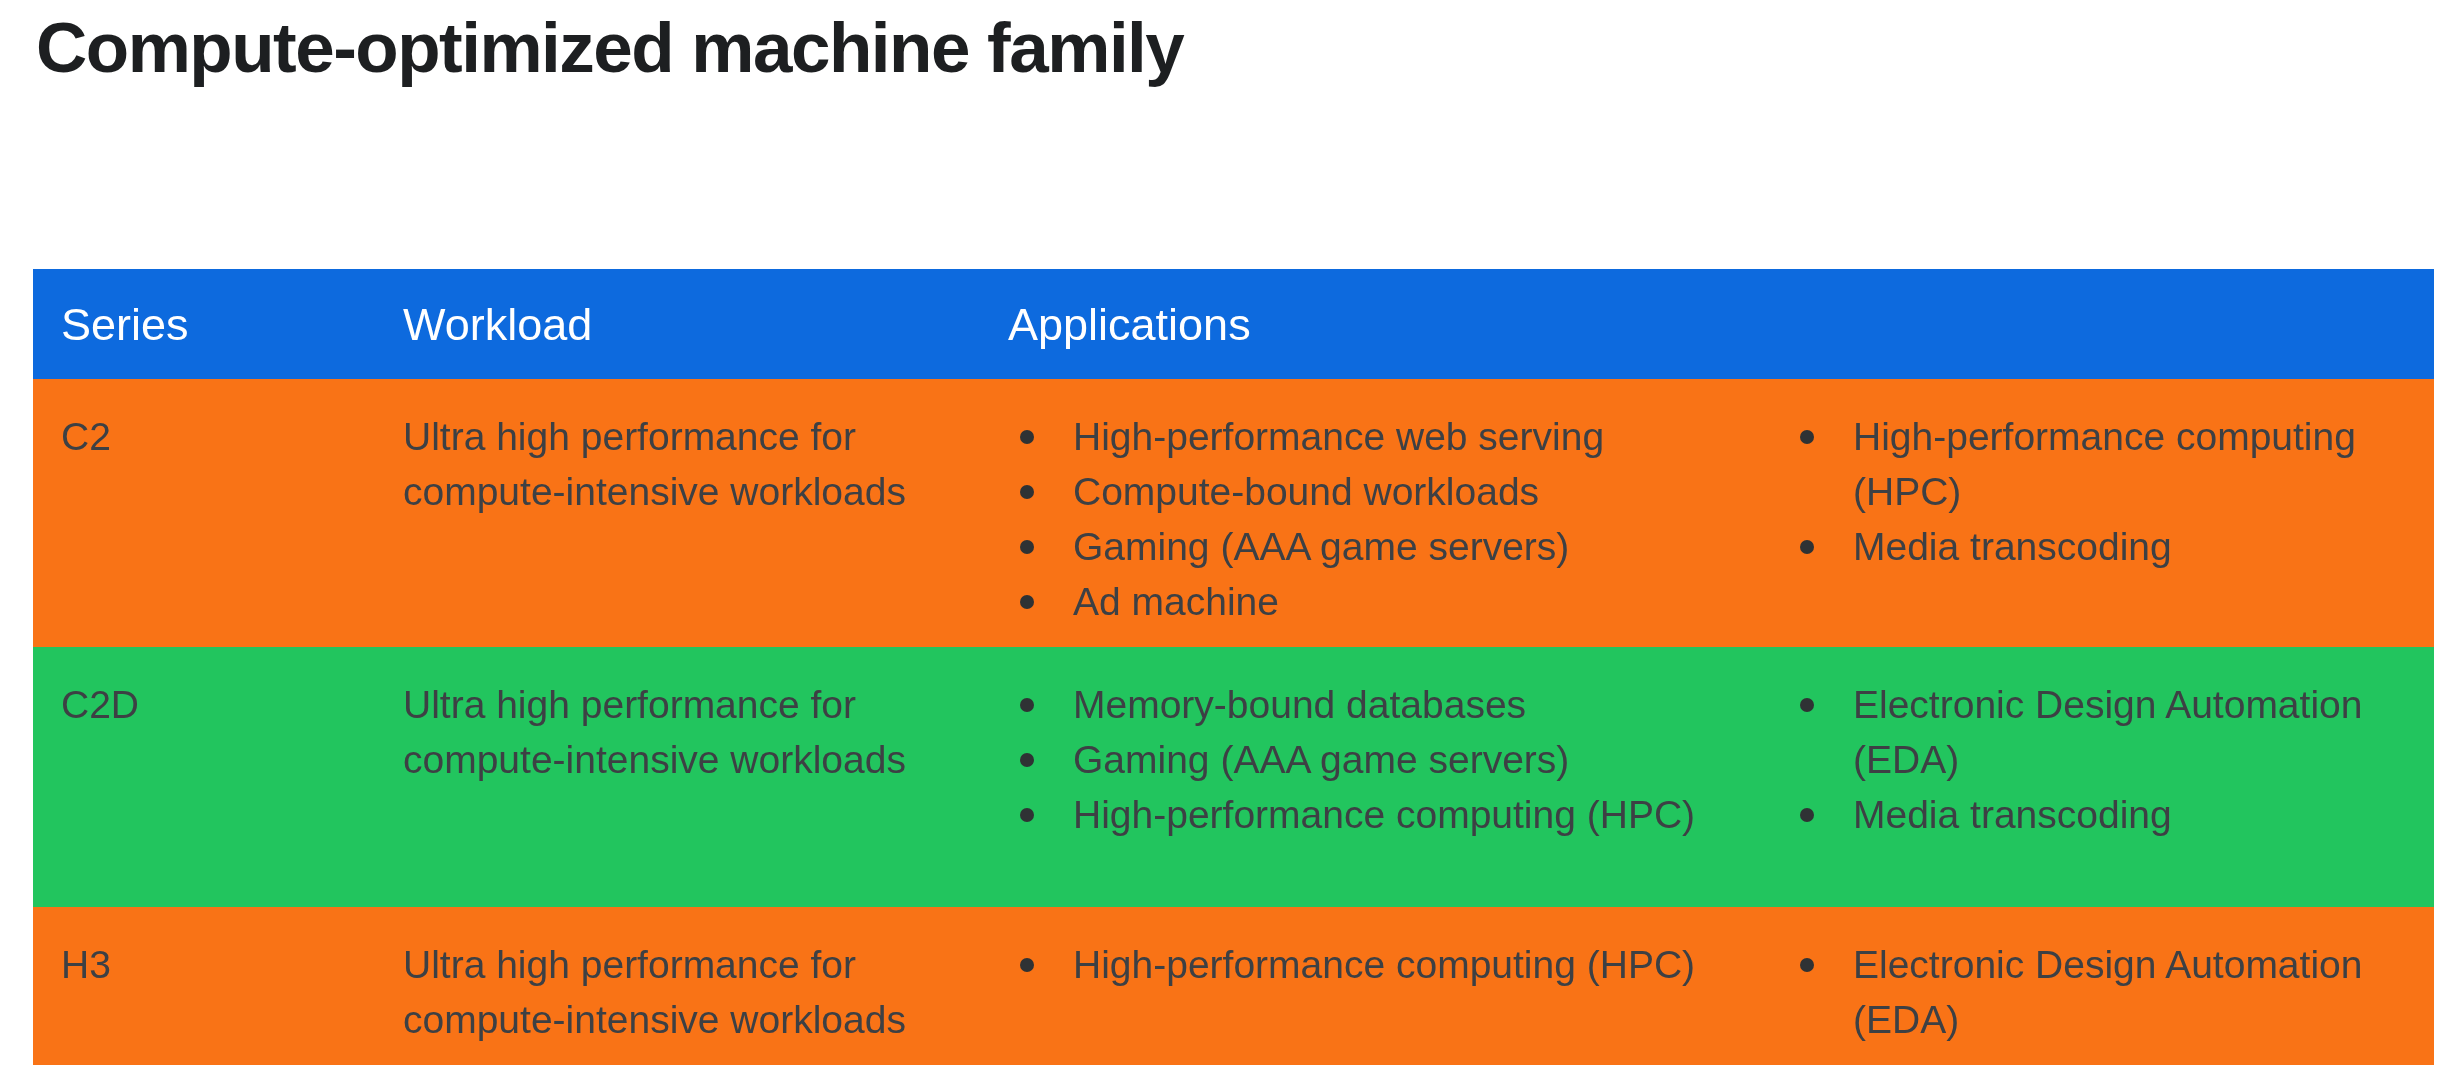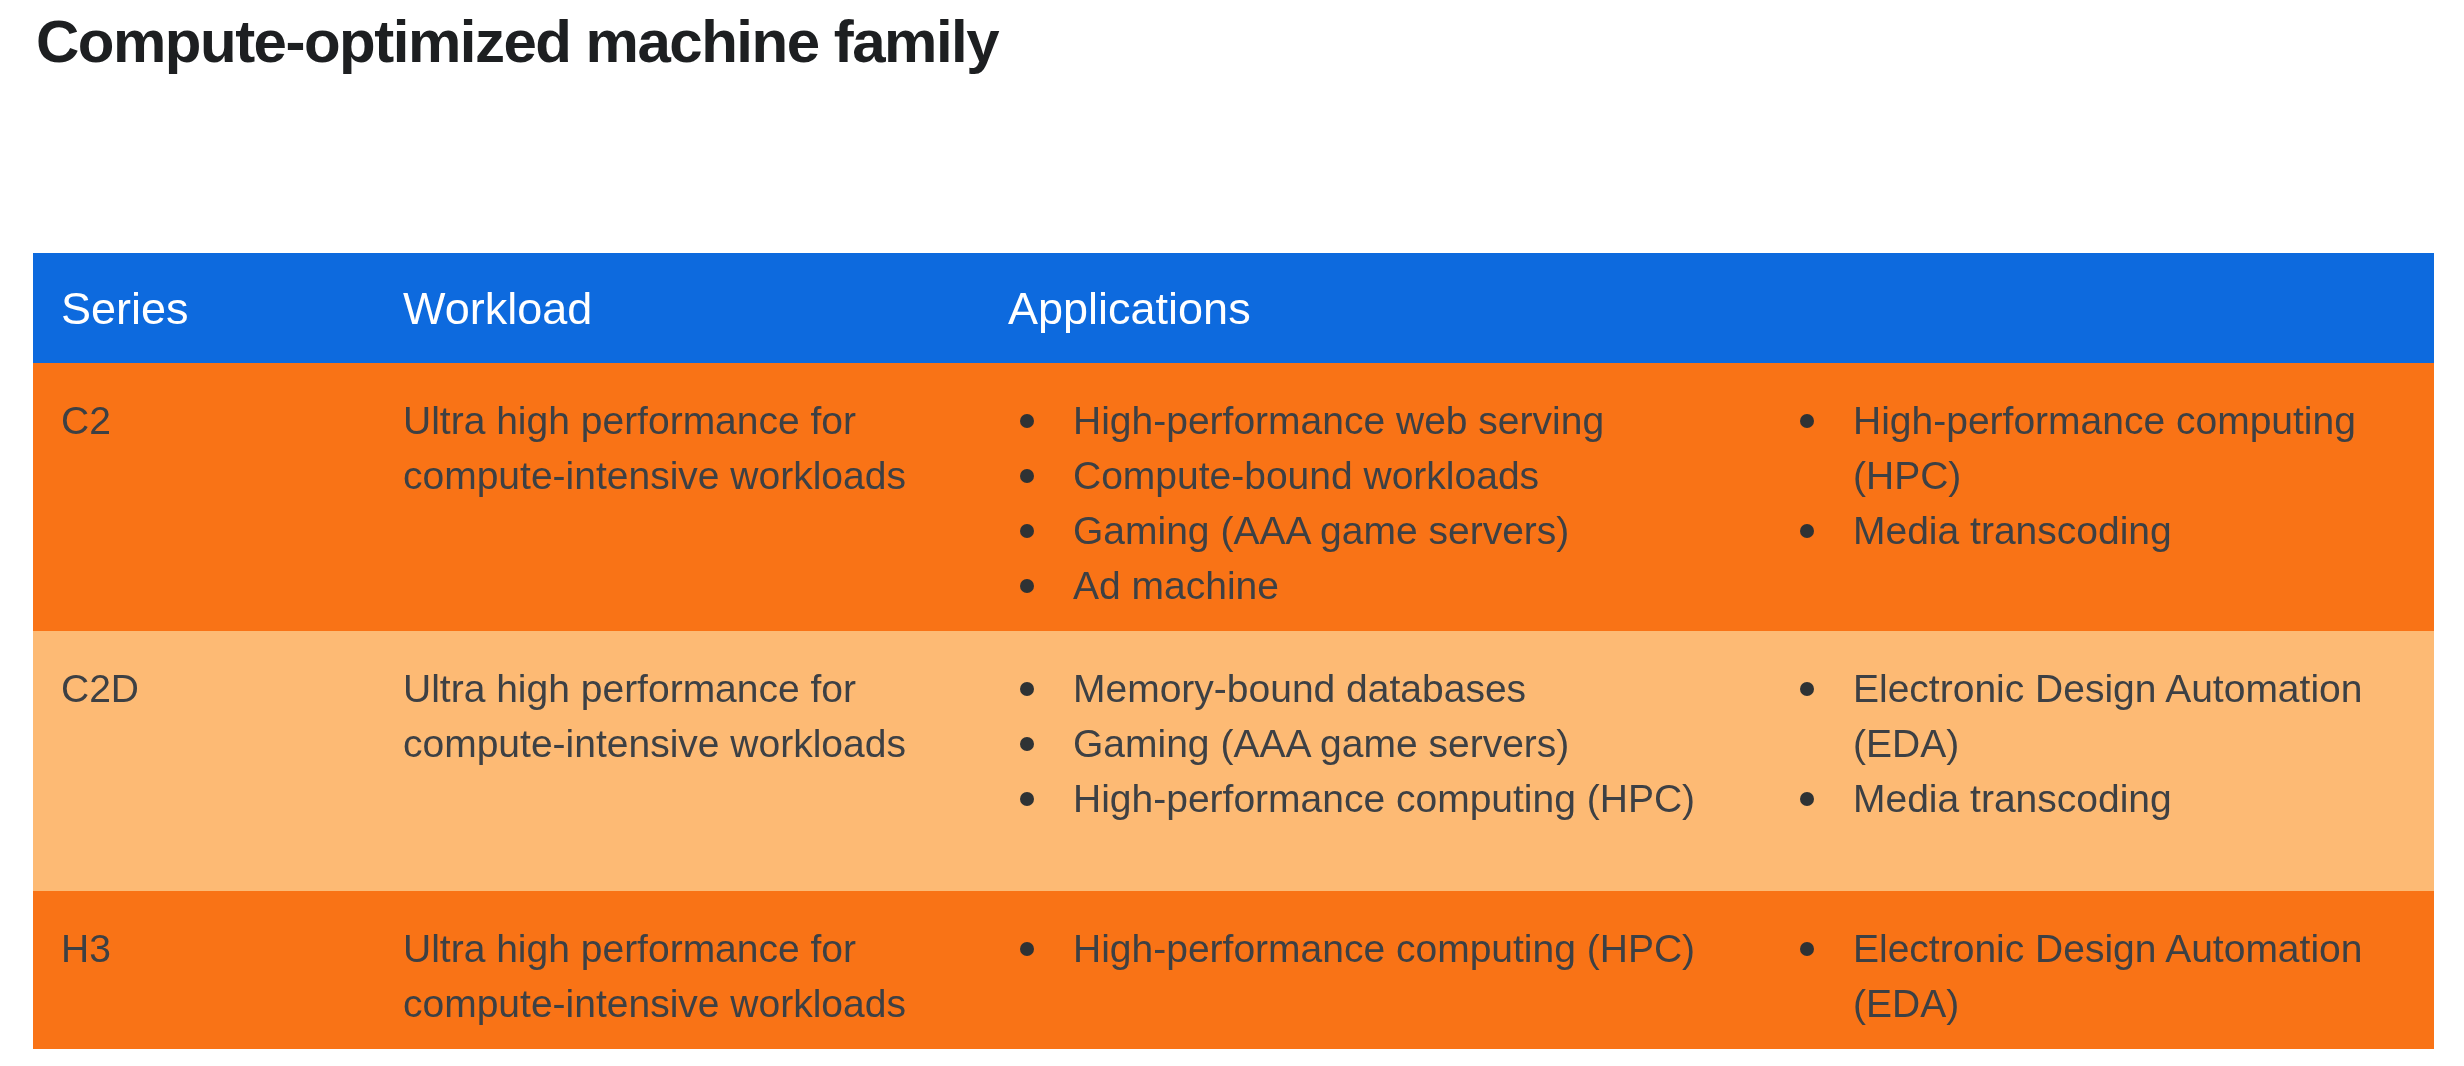--- a/index.html
+++ b/index.html
@@ -6,50 +6,50 @@
   html, body {
     width: 2464px; height: 1066px;
     background: #ffffff;
     font-family: "Liberation Sans", "DejaVu Sans", sans-serif;
     overflow: hidden;
     position: relative;
   }
   .page-title {
     position: absolute;
     left: 36px; top: 4px;
-    font-size: 60px;
+    font-size: 71px;
     font-weight: 600;
     letter-spacing: -1.5px;
     color: #1d1f21;
     line-height: 1.25;
     text-align: center;
   }
   .machine-table {
     position: absolute;
-    left: 33px; top: 253px;
+    left: 33px; top: 269px;
     width: 2401px;
     font-size: 39px;
     color: #3d4044;
   }
   .header-row {
     display: flex;
     align-items: center;
     height: 110px;
     background: #0d6ade;
     color: #ffffff;
     font-size: 45px;
     font-weight: 400;
   }
   .t-row {
     display: flex;
     align-items: flex-start;
     padding-top: 0;
   }
   .t-row.alt { background: #f97316; }
-  .t-row.plain { background: #fdba74; }
+  .t-row.plain { background: #22c55e; }
   .row-c2, .row-c2d { min-height: 260px; }
   .row-h3 { min-height: 158px; }
   .cell { line-height: 55px; }
   .col-series {
     width: 327px;
     padding-left: 28px;
     flex: none;
   }
   .col-workload {
     width: 605px;

